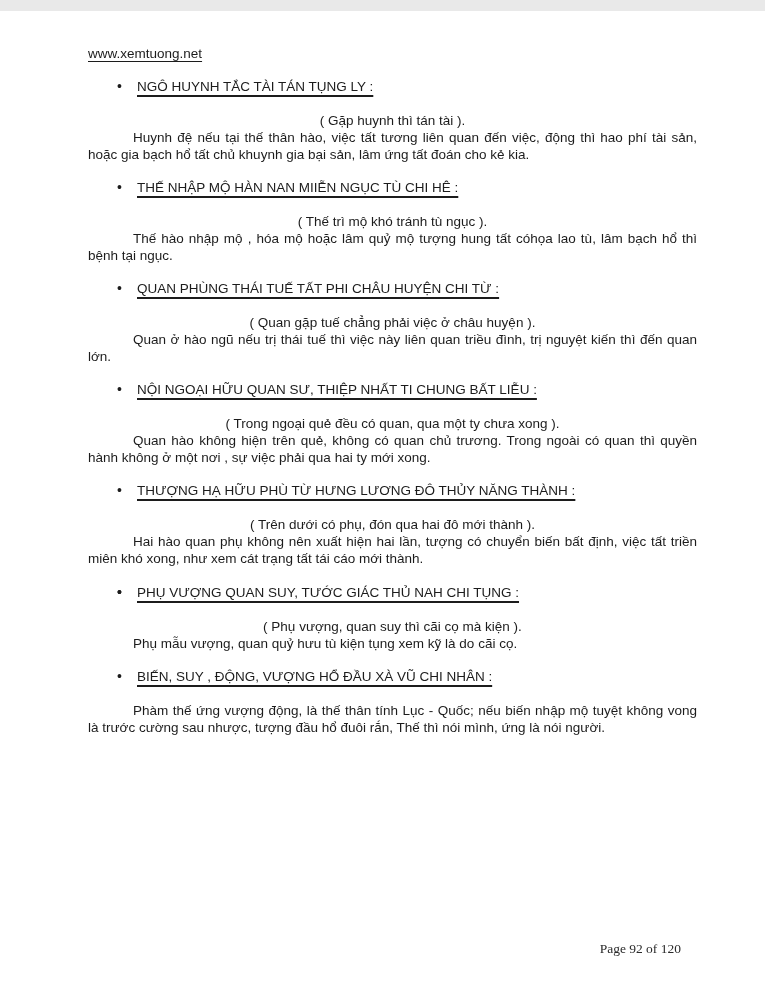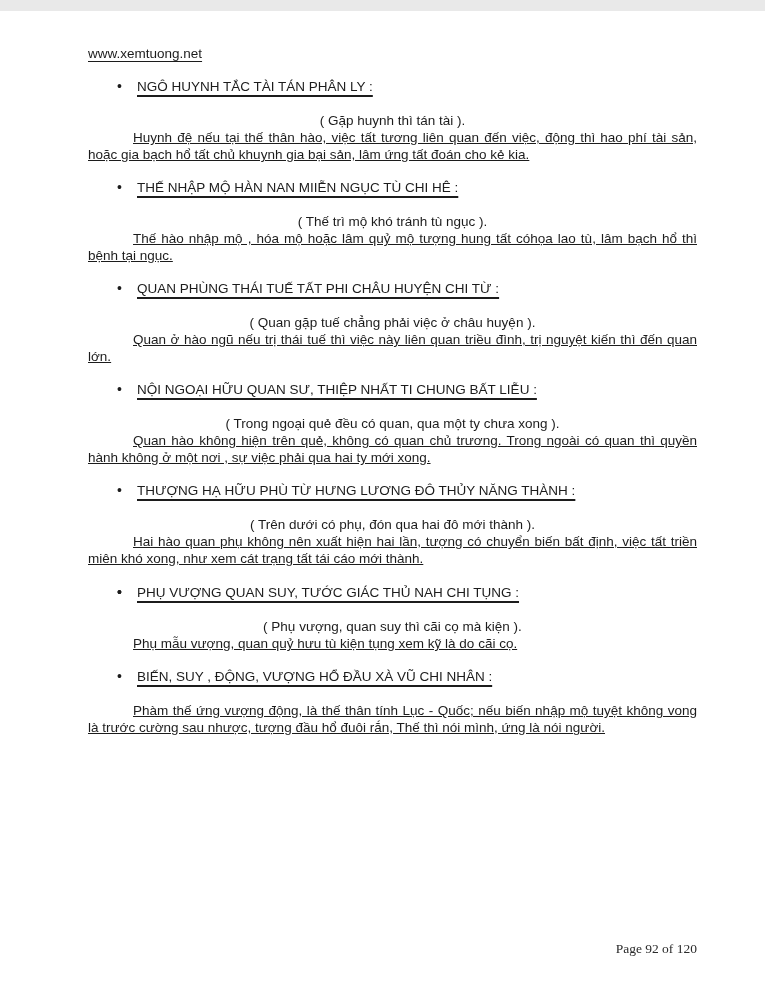--- a/index.html
+++ b/index.html
@@ -43,42 +43,41 @@
     text-underline-offset: 3.5px;
   }
   .gloss {
     margin: 0;
     text-align: center;
   }
   .body-text {
     margin: 0;
     text-indent: 45px;
     text-align: justify;
-    text-decoration: underline;
   }
   .footer {
     position: absolute;
     top: 929px;
-    right: 68px;
+    right: 84px;
     font-family: "Liberation Serif", serif;
     font-size: 13.5px;
     color: #2a2a2a;
   }
 </style>
 </head>
 <body>
 
 <div class="page">
 
   <a class="site-link" href="#">www.xemtuong.net</a>
 
   <section>
     <div class="entry-heading">
       <span class="bullet">•</span>
-      <span class="heading-text">NGÔ HUYNH TẮC TÀI TÁN PHÂN LY :</span>
+      <span class="heading-text">NGÔ HUYNH TẮC TÀI TÁN TỤNG LY :</span>
     </div>
     <p class="gloss">( Gặp huynh thì tán tài ).</p>
     <p class="body-text">Huynh đệ nếu tại thế thân hào, việc tất tương liên quan đến việc, động thì hao phí tài sản, hoặc gia bạch hổ tất chủ khuynh gia bại sản, lâm ứng tất đoán cho kẻ kia.</p>
   </section>
 
   <section>
     <div class="entry-heading">
       <span class="bullet">•</span>
       <span class="heading-text">THẾ NHẬP MỘ HÀN NAN MIIỄN NGỤC TÙ CHI HÊ :</span>
     </div>

